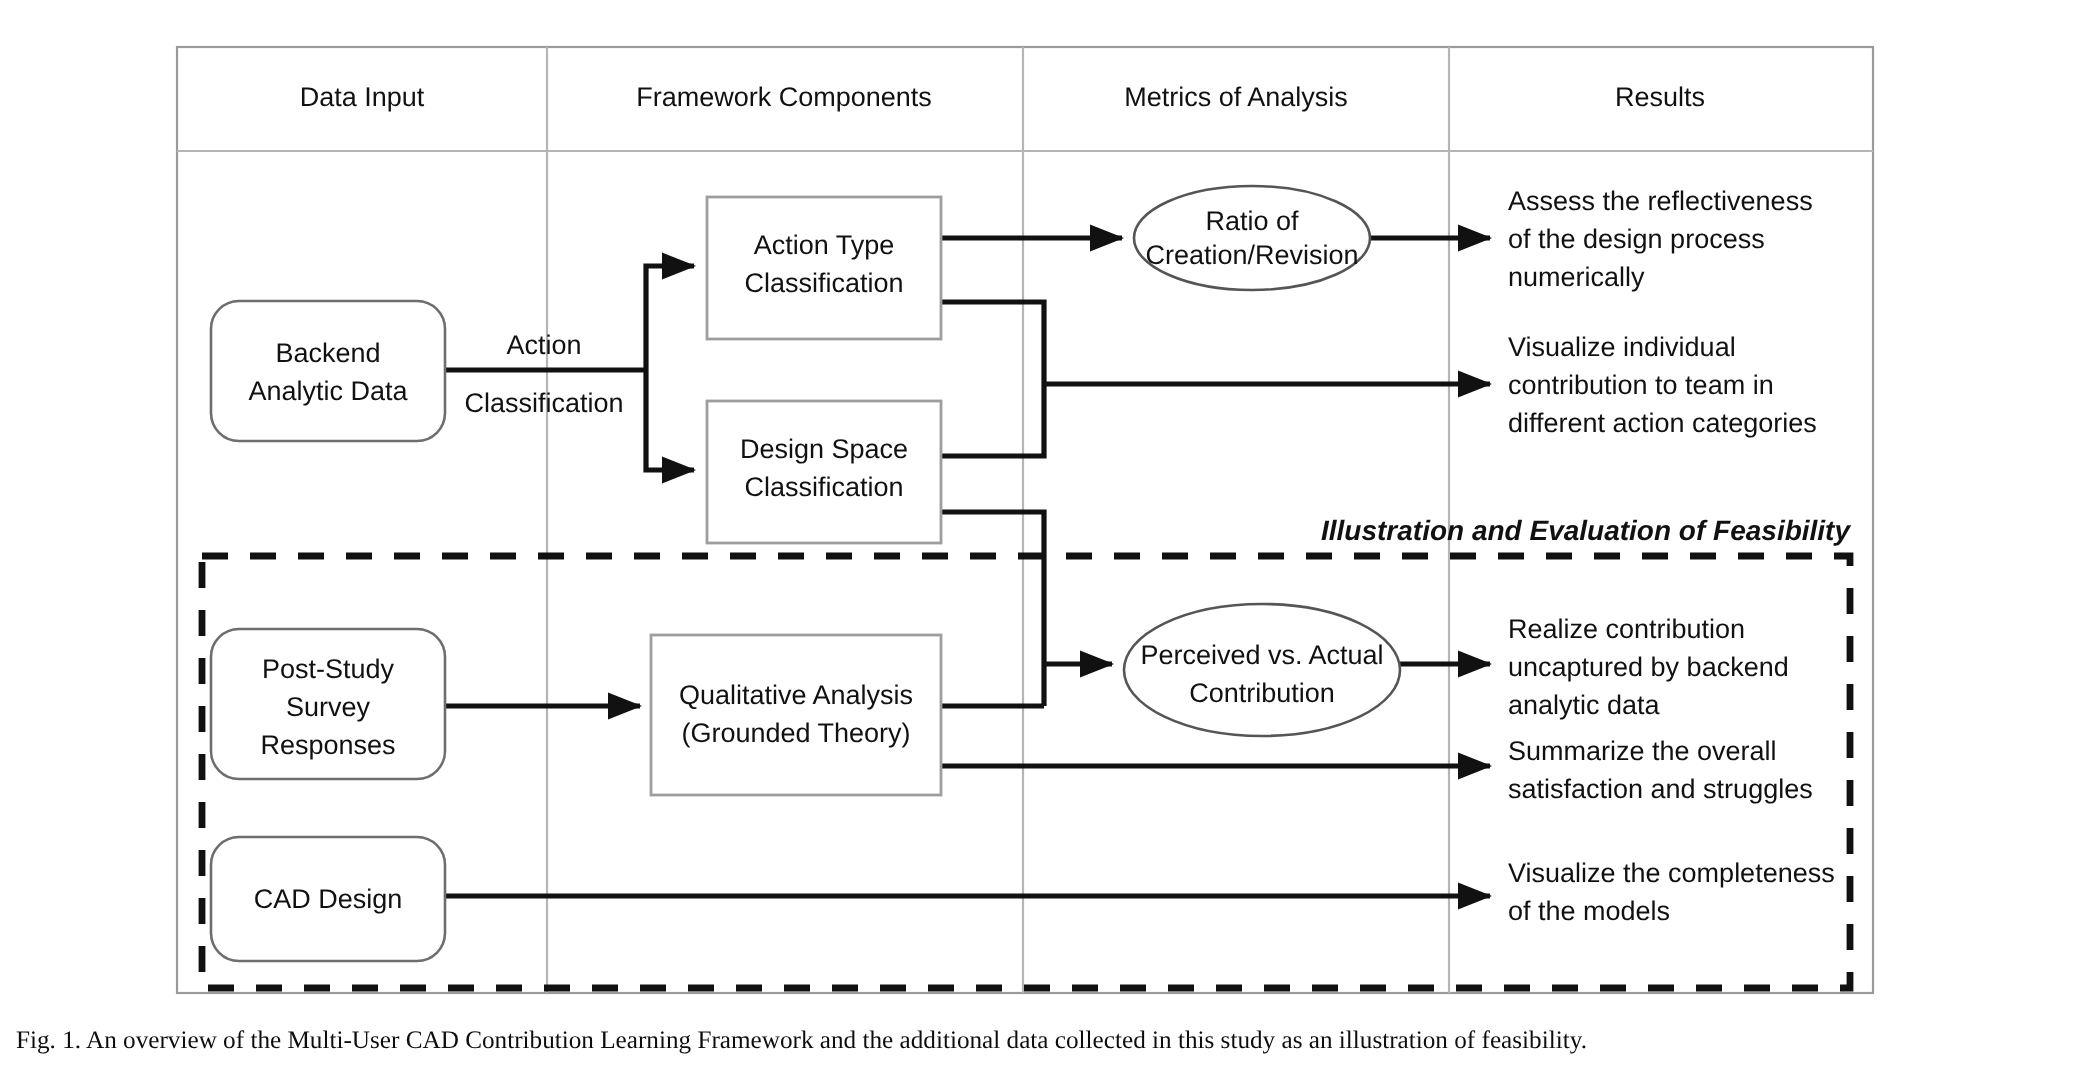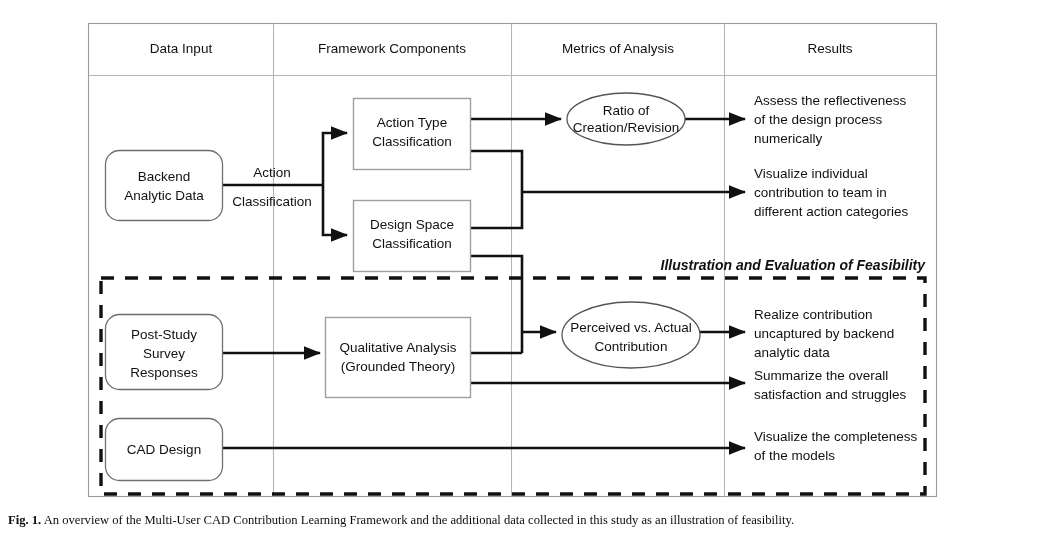--- a/index.html
+++ b/index.html
@@ -99,21 +99,21 @@
     left: 8px;
     top: 512px;
     width: 1025px;
     font-family: "Liberation Serif", serif;
     font-size: 12.6px;
     line-height: 1.35;
     color: #0d0d0d;
     white-space: nowrap;
   }
   #caption .cap-num {
-    font-weight: bold;
+    font-weight: normal;
   }
 </style>
 </head>
 <body>
 
 <div id="figure-root">
 
   <svg id="diagram" viewBox="0 0 1037 510">
     <defs>
       <marker id="arrowhead" markerWidth="7" markerHeight="7" refX="6.2" refY="3" orient="auto" markerUnits="strokeWidth">

